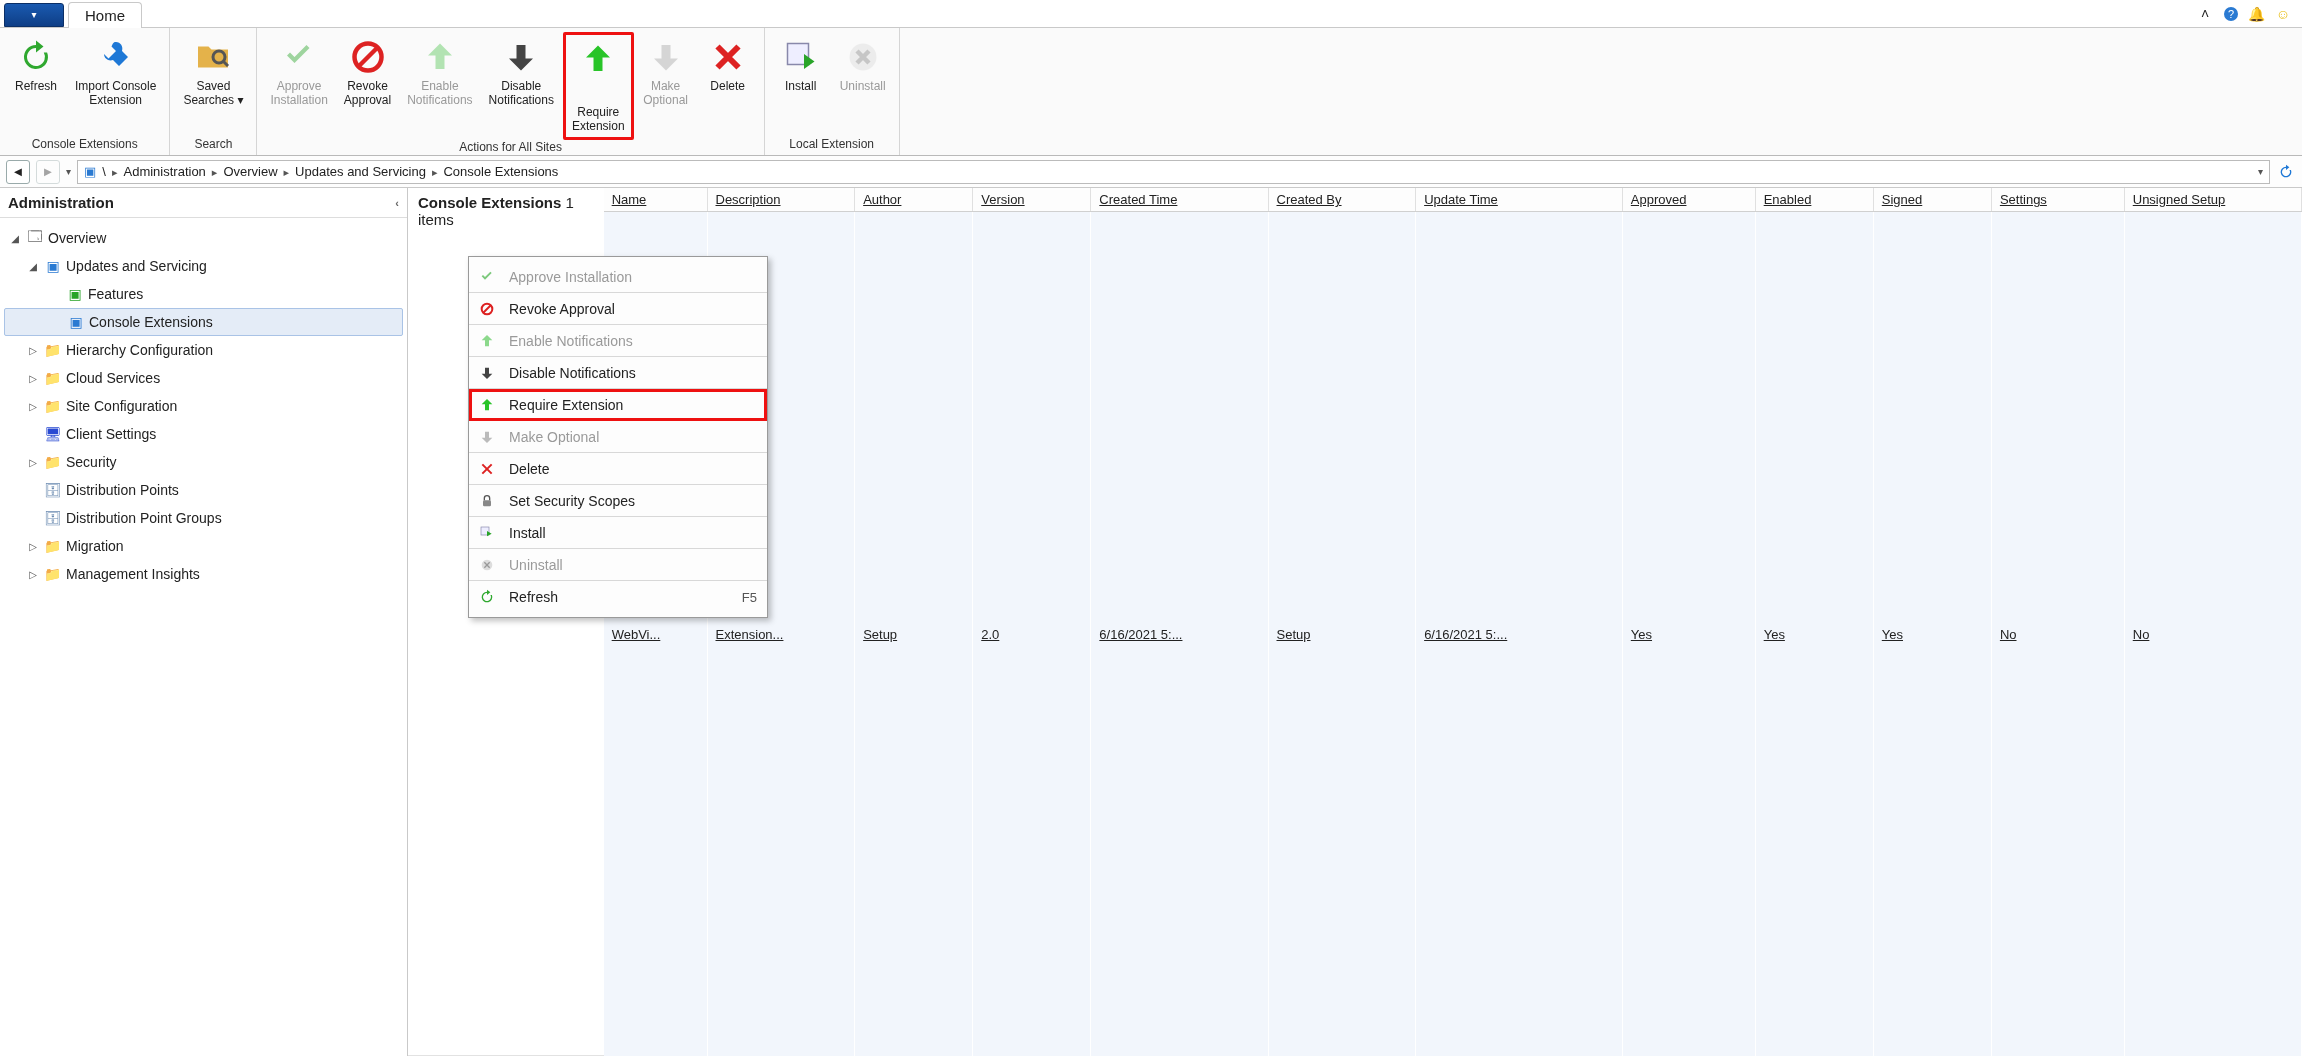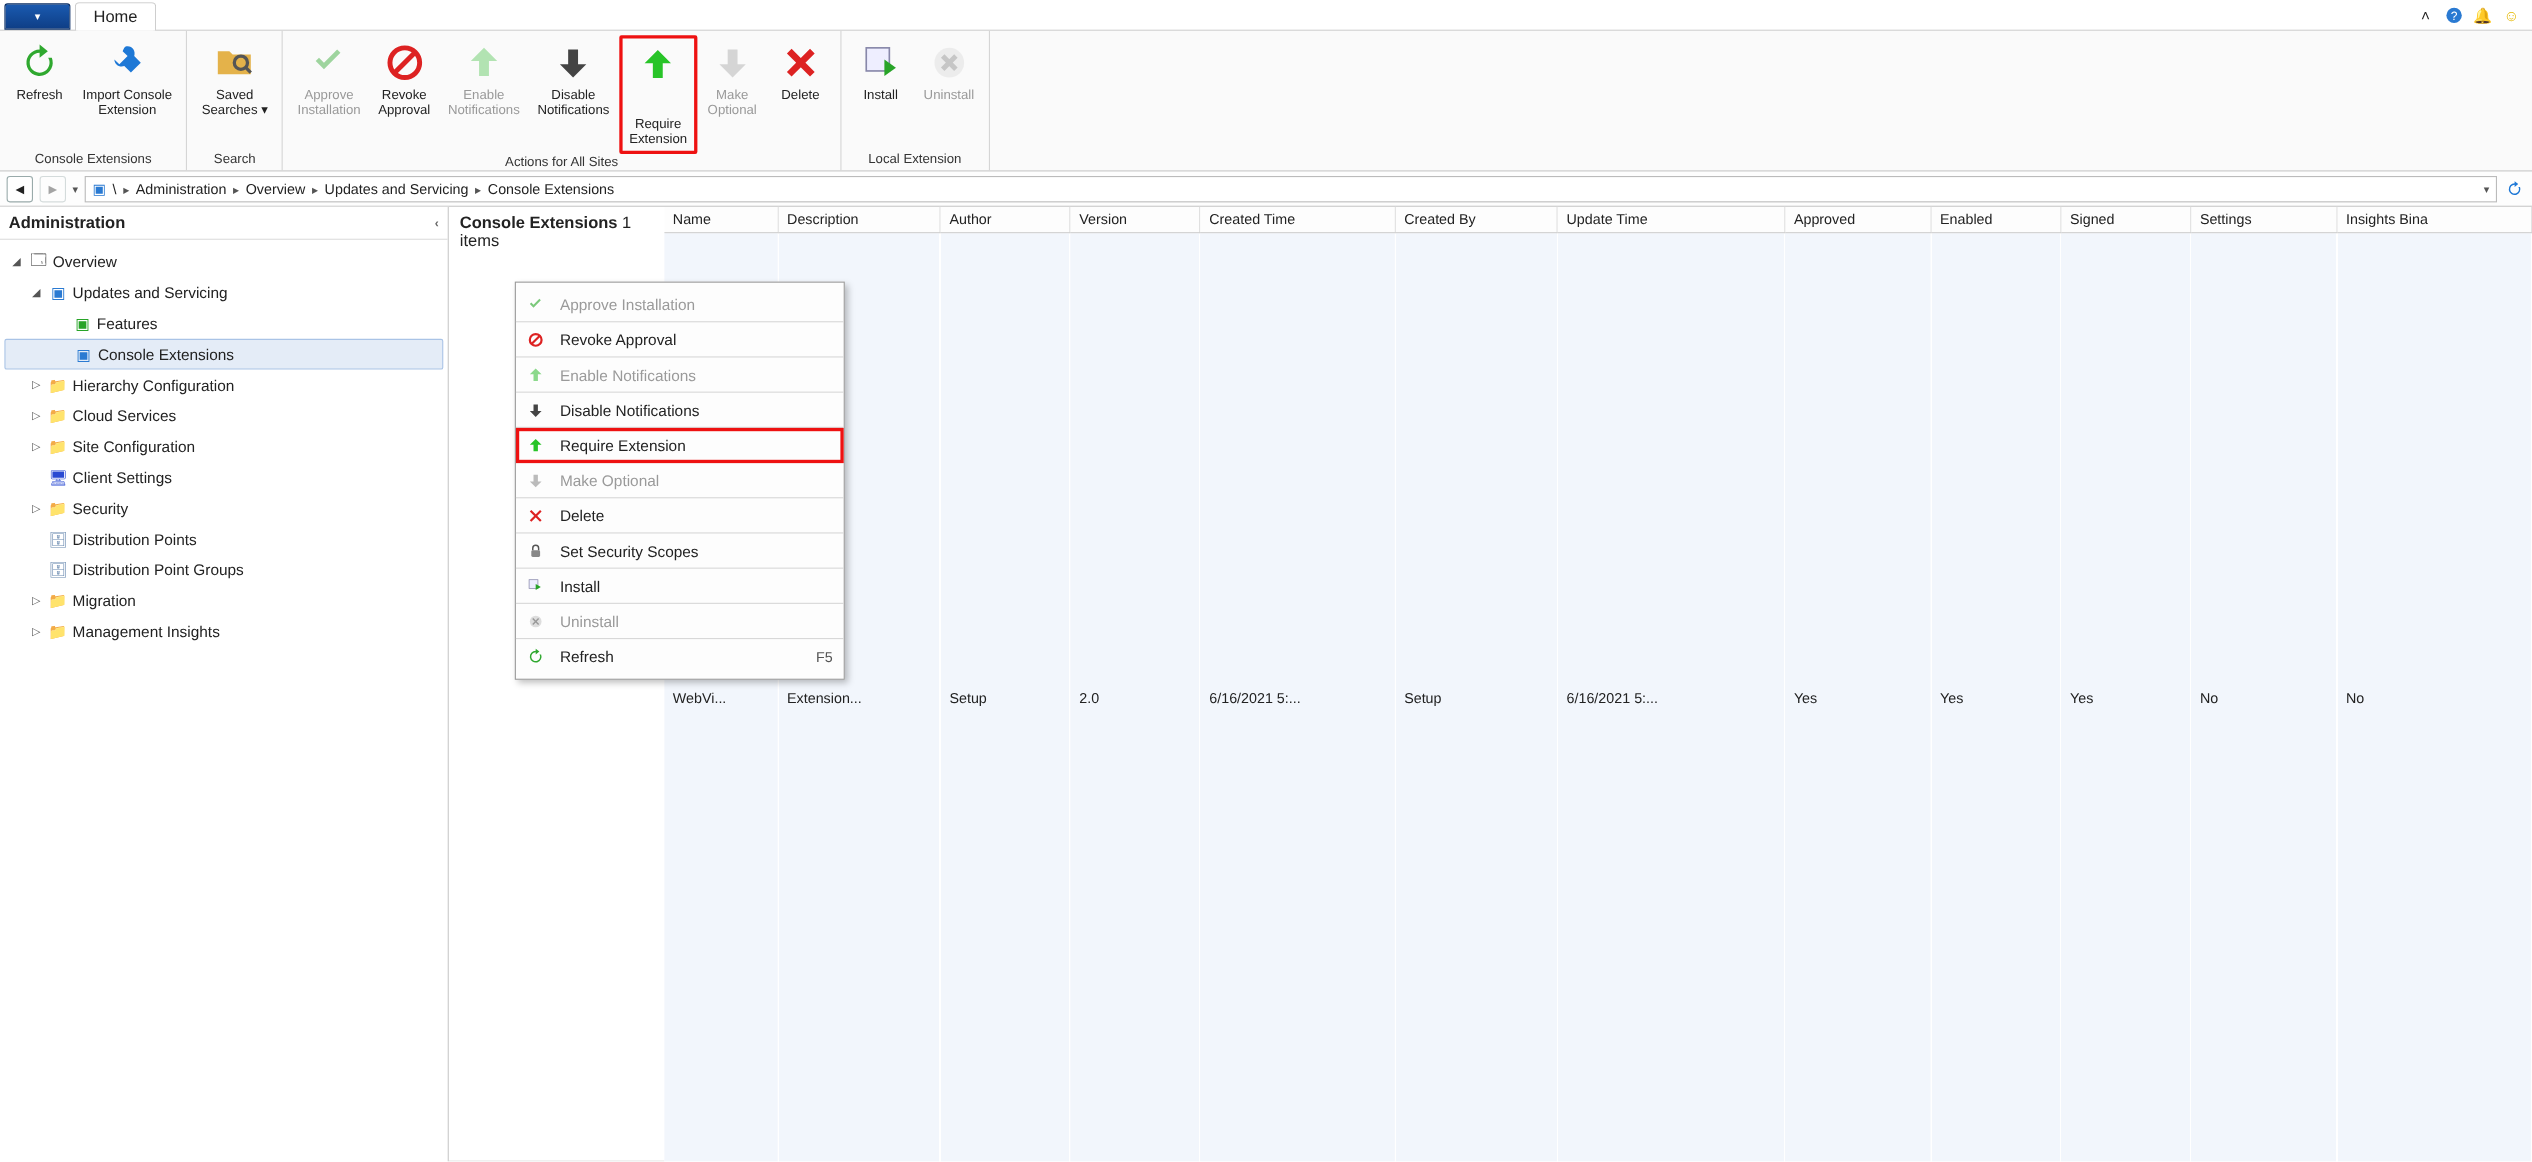--- a/index.html
+++ b/index.html
@@ -45,21 +45,21 @@
 .tree-node .tlabel { font-size:14px; }
 .tree-node.selected { background:#e4ecf7; border:1px solid #a9c3e6; border-radius:2px; }
 .tree-indent-1 { padding-left: 22px; }
 .tree-indent-2 { padding-left: 44px; }
 .folder-ico { color:#d9a23a; }
 
 
 .content { flex:1; display:flex; flex-direction:row; position:relative; }
 .content-header { padding:6px 10px; font-size:15px; border-bottom:1px solid #e2e2e2; }
 .content-header b { font-weight:600; }
-.grid { width:100%; border-collapse:collapse; table-layout:fixed; }
+.grid { width:100%; border-collapse:collapse; table-layout:fixed;text-decoration:underline; }
 .grid th { text-align:left; font-weight:400; font-size:13px; padding:4px 8px; border-right:1px solid #e0e0e0; border-bottom:1px solid #d0d0d0; background:#fdfdfd; white-space:nowrap; overflow:hidden; }
 .grid td { font-size:13px; padding:4px 8px; border-right:1px solid transparent; white-space:nowrap; overflow:hidden; text-overflow:ellipsis; }
 .grid tr.row-selected td { background:#f2f6fc; }
 
 
 .context-menu { position:absolute; left:60px; top:68px; width:300px; background:#fdfdfd; border:1px solid #9a9a9a; box-shadow: 3px 3px 6px rgba(0,0,0,.25); padding:4px 0; z-index:50; }
 .cm-item { display:flex; align-items:center; height:32px; padding:0 10px; gap:10px; font-size:14px; border-bottom:1px solid #d8d8d8; }
 .cm-item:last-child { border-bottom:none; }
 .cm-item .cm-ico { width:20px; text-align:center; font-size:16px; }
 .cm-item .cm-lbl { flex:1; }
@@ -356,21 +356,21 @@
           <th>Description</th>
           <th>Author</th>
           <th>Version</th>
           <th>Created Time</th>
           <th>Created By</th>
           <th>Update Time</th>
           <th>Approved</th>
           <th>Enabled</th>
           <th>Signed</th>
           <th>Settings</th>
-          <th>Insights Bina</th>
+          <th>Unsigned Setup</th>
         </tr>
       </thead>
       <tbody>
         <tr class="row-selected">
           <td>WebVi...</td>
           <td>Extension...</td>
           <td>Setup</td>
           <td>2.0</td>
           <td>6/16/2021 5:...</td>
           <td>Setup</td>

